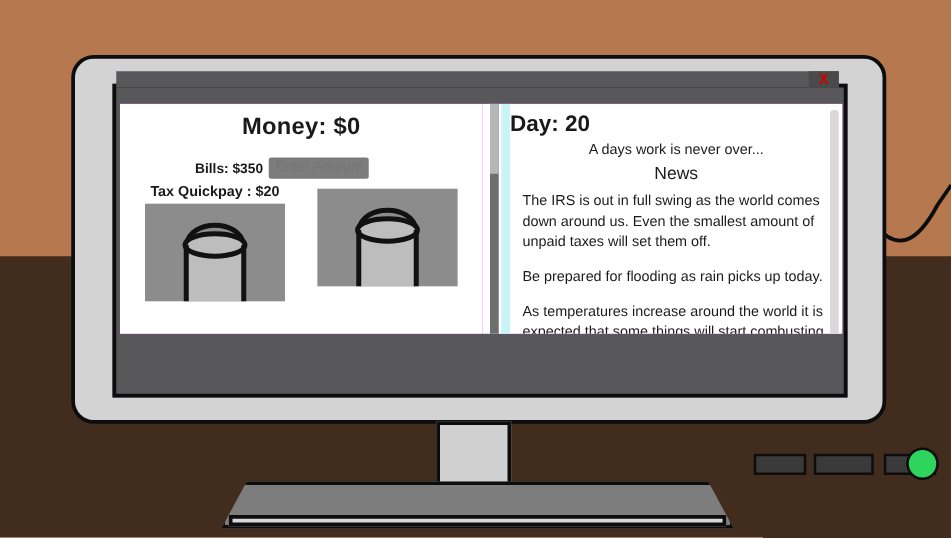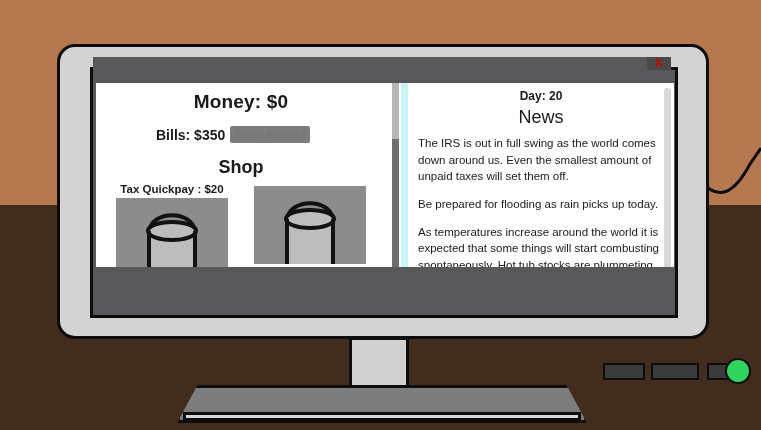--- a/index.html
+++ b/index.html
@@ -76,39 +76,39 @@
   .divider-cyan{position:absolute;left:15px;top:0;width:7px;height:232px;background:#c8f3f7;}
   .pane-right{left:312px;width:266px;}
   .right-scroll{position:absolute;right:3px;top:5px;width:7px;height:222px;background:#d9d9d9;border-radius:3px;}
 
   
   .money-title{
     text-align:center;font-size:19px;font-weight:bold;color:#1a1a1a;
     margin:8px 0 0 0;letter-spacing:.2px;
   }
   .bill-row{display:flex;align-items:center;margin:13px 0 0 12px;}
-  .bill-label{font-size:14px;font-weight:bold;color:#1a1a1a;white-space:nowrap;padding-left:48px;}
+  .bill-label{font-size:11px;font-weight:bold;color:#1a1a1a;white-space:nowrap;padding-left:48px;}
   .amt-input{
     margin-left:5px;width:80px;height:17px;line-height:17px;
     background:#7c7c7c;color:#c9c9c9;font-size:11.5px;
     padding:0 5px;border:0;box-sizing:border-box;border-radius:2px;
     font-family:"Liberation Sans",sans-serif;
   }
   .shop-title{
     text-align:center;font-size:18px;font-weight:bold;color:#1a1a1a;margin:14px 0 0 0;
   }
   .shop-grid{display:flex;justify-content:center;gap:26px;margin-top:5px;}
   .shop-item{width:112px;}
   .shop-name{text-align:center;font-size:11.5px;font-weight:bold;color:#1a1a1a;white-space:nowrap;}
   .shop-img{margin-top:3px;width:112px;height:78px;background:#8c8c8c;}
 
   
-  .day-title{text-align:center;font-size:12px;font-weight:bold;color:#1a1a1a;margin:6px 0 0 0;}
+  .day-title{text-align:left;font-size:18px;font-weight:bold;color:#1a1a1a;margin:6px 0 0 0;}
   .day-sub{text-align:center;font-size:11.5px;color:#1a1a1a;margin:4px 0 0 0;}
-  .news-title{text-align:center;font-size:18px;color:#1a1a1a;margin:4px 0 0 0;}
+  .news-title{text-align:center;font-size:14px;color:#1a1a1a;margin:4px 0 0 0;}
   .news-body{margin:7px 10px 0 10px;}
   .news-p{font-size:11.5px;color:#1a1a1a;line-height:1.45;margin:0 0 11px 0;}
 </style>
 </head>
 <body>
 
 <div id="scene">
   <div class="wall"></div>
   <div class="desk"></div>
 
@@ -127,21 +127,20 @@
 
         <div class="pane pane-left">
           <div class="money-title">Money: $0</div>
 
           <div class="bill-row">
             <span class="bill-label">Bills: $350</span>
             <input class="amt-input" type="text" placeholder="Enter Amount" style="">
           </div>
 
 
-          <div class="shop-title">Shop</div>
 
           <div class="shop-grid">
             <div class="shop-item">
               <div class="shop-name">Tax Quickpay : $20</div>
               <svg class="shop-img" viewBox="0 0 112 78" preserveAspectRatio="none">
                 <rect x="0" y="0" width="112" height="78" fill="#8c8c8c"></rect>
                 <rect x="33" y="33" width="46" height="48" fill="#bdbdbd"></rect>
                 <path d="M33 33 C 36 12, 76 12, 79 33" stroke="#111" stroke-width="4" fill="none"></path>
                 <ellipse cx="56" cy="33" rx="24" ry="9" fill="#bdbdbd" stroke="#111" stroke-width="4"></ellipse>
                 <line x1="33" y1="33" x2="33" y2="81" stroke="#111" stroke-width="4"></line>
@@ -162,20 +161,21 @@
         </div>
 
         <div class="divider">
           <div class="divider-track"></div>
           <div class="divider-thumb"></div>
           <div class="divider-cyan"></div>
         </div>
 
         <div class="pane pane-right">
           <div class="day-title">Day: 20</div>
+          <div class="day-sub">A days work is never over...</div>
           <div class="news-title">News</div>
           <div class="news-body">
             <p class="news-p">The IRS is out in full swing as the world comes down around us. Even the smallest amount of unpaid taxes will set them off.</p>
             <p class="news-p">Be prepared for flooding as rain picks up today.</p>
             <p class="news-p">As temperatures increase around the world it is expected that some things will start combusting spontaneously. Hot tub stocks are plummeting.</p>
           </div>
           <div class="right-scroll"></div>
         </div>
 
       </div>

